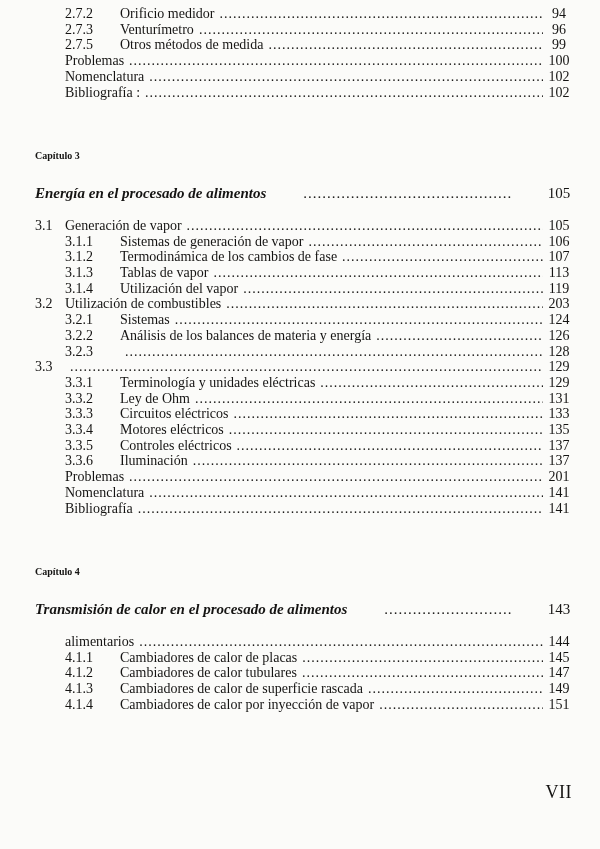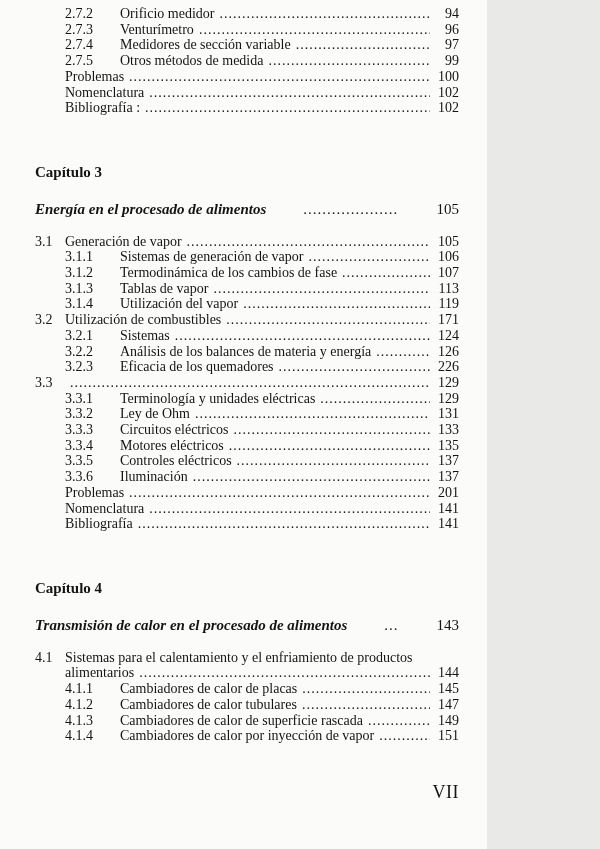--- a/index.html
+++ b/index.html
@@ -3,21 +3,21 @@
 <meta charset="utf-8">
 <style>
   * { margin: 0; padding: 0; box-sizing: border-box; }
   html, body { width: 600px; }
   body {
     font-family: "Liberation Serif", "DejaVu Serif", serif;
     background: #e9e9e7;
   }
   .page {
     position: relative;
-    width: 487px;
+    width: 600px;
     height: 849px;
     background: #fbfbf9;
     color: #151413;
     padding: 6px 28px 0 35px;
     overflow: hidden;
     font-size: 14px;
   }
   .row {
     display: flex;
     align-items: baseline;
@@ -35,26 +35,26 @@
     min-width: 8px;
     color: #1b1a19;
   }
   .leader::before {
     content: "........................................................................................................................................................................................................";
     letter-spacing: 1px;
   }
   .pg {
     flex: 0 0 auto;
     min-width: 26px;
-    text-align: right;
+    text-align: center;
   }
   .chapter-heading {
     margin-top: 48px;
     font-weight: bold;
-    font-size: 15px;
+    font-size: 10px;
     line-height: 16px;
   }
   .chapter-title-row {
     margin-top: 22px;
     font-size: 15px;
     gap: 32px;
   }
   .chapter-title-row .title {
     font-weight: bold;
     font-style: italic;
@@ -80,26 +80,20 @@
           <span class="leader"></span>
           <span class="pg">94</span>
         </div>
         <div class="row sub">
           <span class="num">2.7.3</span>
           <span class="title">Venturímetro</span>
           <span class="leader"></span>
           <span class="pg">96</span>
         </div>
         <div class="row sub">
-          <span class="num">2.7.4</span>
-          <span class="title">Medidores de sección variable</span>
-          <span class="leader"></span>
-          <span class="pg">97</span>
-        </div>
-        <div class="row sub">
           <span class="num">2.7.5</span>
           <span class="title">Otros métodos de medida</span>
           <span class="leader"></span>
           <span class="pg">99</span>
         </div>
         <div class="row aux">
           <span class="title">Problemas</span>
           <span class="leader"></span>
           <span class="pg">100</span>
         </div>
@@ -148,39 +142,38 @@
         <div class="row sub">
           <span class="num">3.1.4</span>
           <span class="title">Utilización del vapor</span>
           <span class="leader"></span>
           <span class="pg">119</span>
         </div>
         <div class="row main">
           <span class="num">3.2</span>
           <span class="title">Utilización de combustibles</span>
           <span class="leader"></span>
-          <span class="pg">171</span>
+          <span class="pg">203</span>
         </div>
         <div class="row sub">
           <span class="num">3.2.1</span>
           <span class="title">Sistemas</span>
           <span class="leader"></span>
           <span class="pg">124</span>
         </div>
         <div class="row sub">
           <span class="num">3.2.2</span>
           <span class="title">Análisis de los balances de materia y energía</span>
           <span class="leader"></span>
           <span class="pg">126</span>
         </div>
         <div class="row sub">
           <span class="num">3.2.3</span>
-          <span class="title">Eficacia de los quemadores</span>
-          <span class="leader"></span>
-          <span class="pg">226</span>
+          <span class="leader"></span>
+          <span class="pg">128</span>
         </div>
         <div class="row main">
           <span class="num">3.3</span>
           <span class="leader"></span>
           <span class="pg">129</span>
         </div>
         <div class="row sub">
           <span class="num">3.3.1</span>
           <span class="title">Terminología y unidades eléctricas</span>
           <span class="leader"></span>
@@ -232,24 +225,20 @@
           <span class="pg">141</span>
         </div>
       </div>
       <div class="chapter-heading">Capítulo 4</div>
       <div class="row chapter-title-row">
         <span class="title">Transmisión de calor en el procesado de alimentos</span>
         <span class="leader"></span>
         <span class="pg">143</span>
       </div>
       <div class="entries">
-        <div class="row main">
-          <span class="num">4.1</span>
-          <span class="title">Sistemas para el calentamiento y el enfriamiento de productos</span>
-        </div>
         <div class="row aux">
           <span class="title">alimentarios</span>
           <span class="leader"></span>
           <span class="pg">144</span>
         </div>
         <div class="row sub">
           <span class="num">4.1.1</span>
           <span class="title">Cambiadores de calor de placas</span>
           <span class="leader"></span>
           <span class="pg">145</span>

